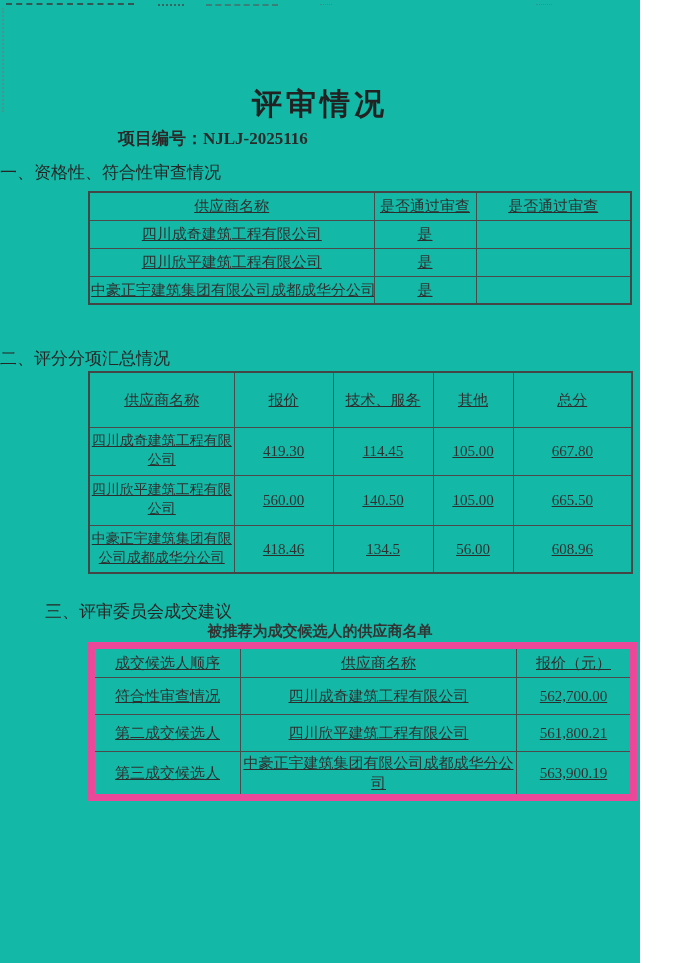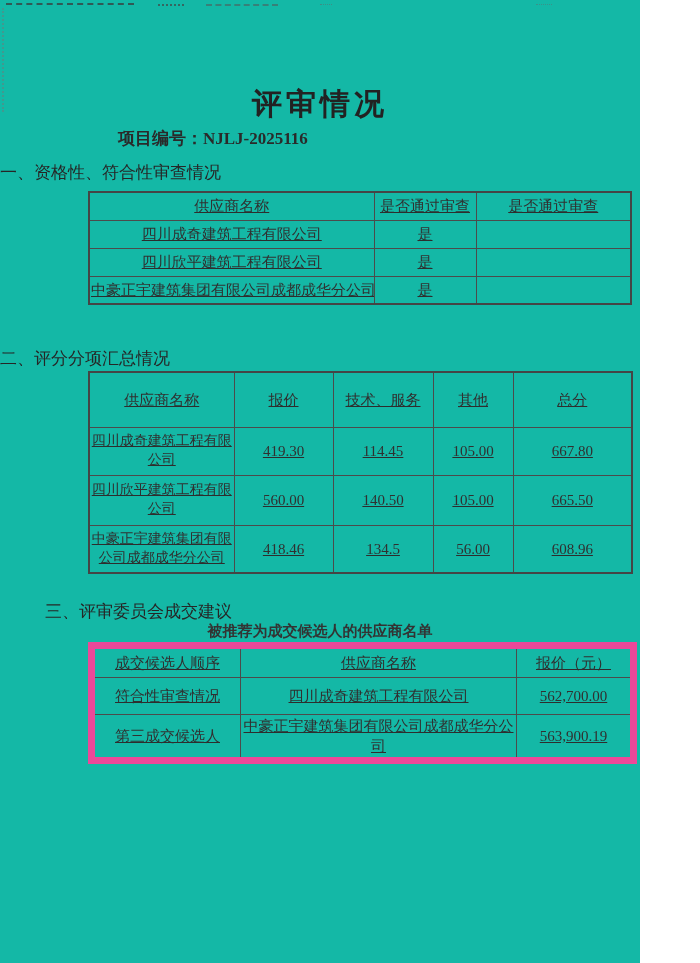--- a/index.html
+++ b/index.html
@@ -204,20 +204,25 @@
         <tr class="hrow">
       <th>成交候选人顺序</th>
       <th>供应商名称</th>
       <th>报价（元）</th>
     </tr>
     <tr class="r1">
       <td class="rank">符合性审查情况</td>
       <td class="supplier">四川成奇建筑工程有限公司</td>
       <td class="price">562,700.00</td>
     </tr>
+    <tr class="r2">
+      <td class="rank">第二成交候选人</td>
+      <td class="supplier">四川欣平建筑工程有限公司</td>
+      <td class="price">561,800.21</td>
+    </tr>
     <tr class="r3">
       <td class="rank">第三成交候选人</td>
       <td class="supplier">中豪正宇建筑集团有限公司成都成华分公司</td>
       <td class="price">563,900.19</td>
     </tr>
   </tbody>
     </table>
 
 </div>
 

